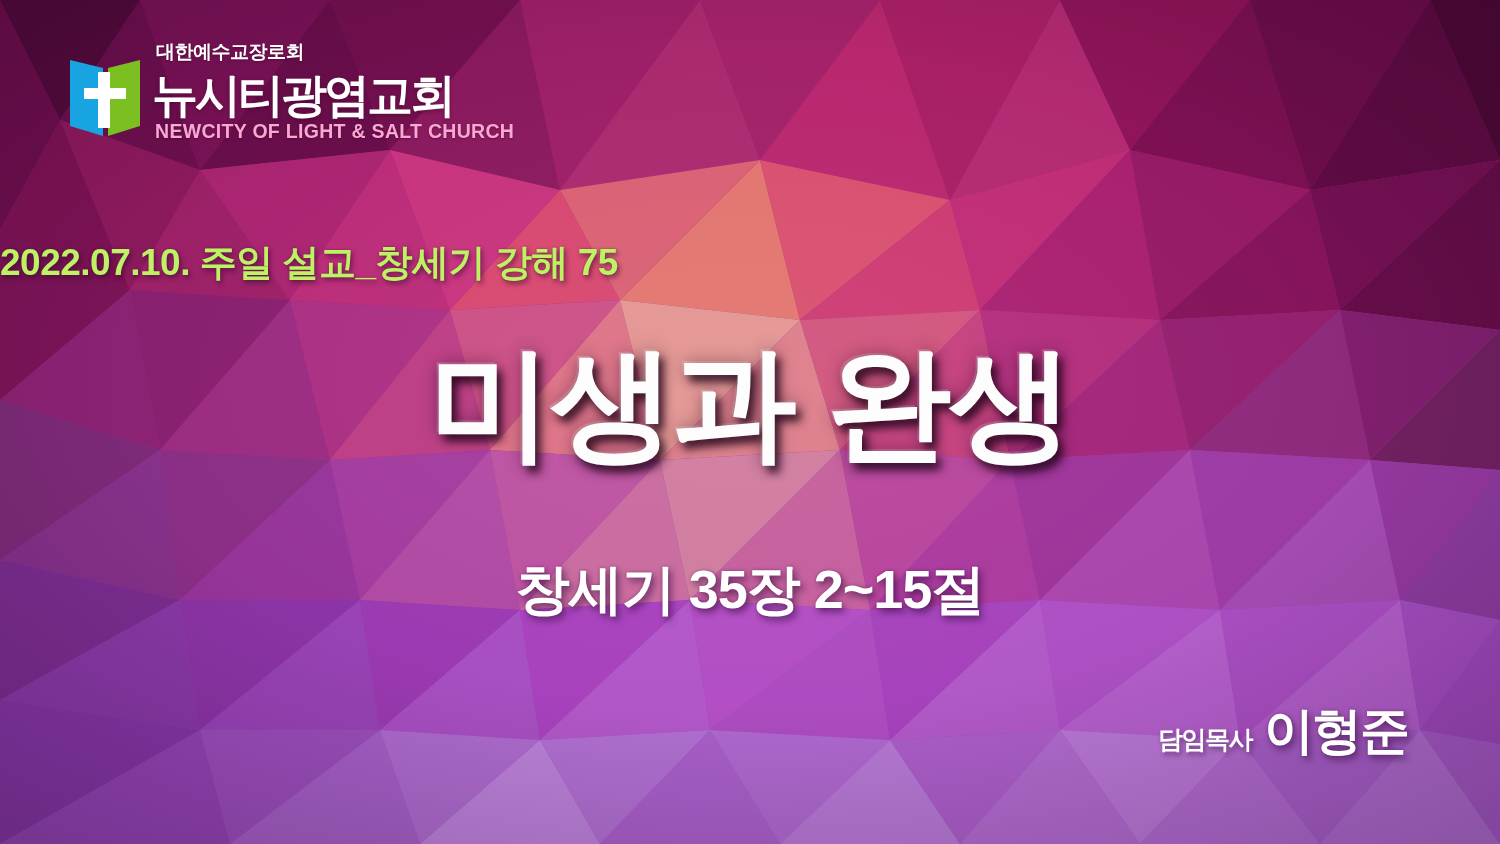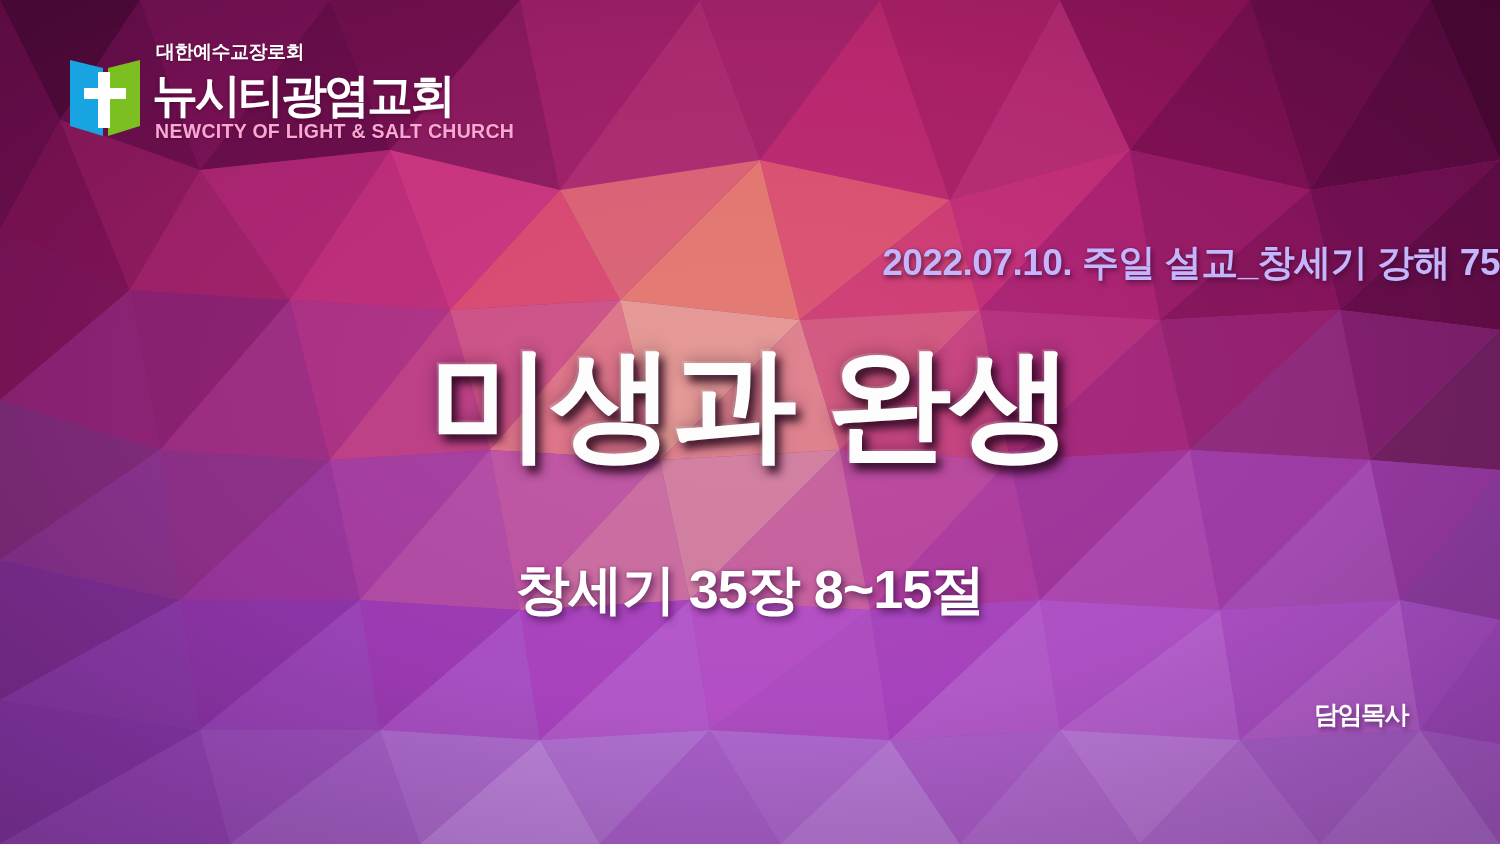--- a/index.html
+++ b/index.html
@@ -29,22 +29,22 @@
     margin-top:8px;
   }
   .church-en{
     font-size:19.5px;font-weight:800;color:#f9a8d4;letter-spacing:0.3px;line-height:1.1;
     margin-top:3px;margin-left:3px;
     text-shadow:0 1px 2px rgba(60,0,40,.5);
   }
 
   
   .series{
-    position:absolute;left:0;right:0;top:238px;text-align:right;
-    font-size:37px;font-weight:700;color:#c4b5fd;letter-spacing:-0.5px;
+    position:absolute;left:0;right:0;top:238px;text-align:left;
+    font-size:37px;font-weight:700;color:#bef264;letter-spacing:-0.5px;
     text-shadow:2px 3px 5px rgba(55,10,45,.60), 0 0 2px rgba(70,15,55,.45);
   }
   .sermon-title{
     position:absolute;left:0;right:0;top:338px;text-align:center;
     font-size:124px;font-weight:900;color:#fdfdfd;letter-spacing:-2px;line-height:1.05;
     text-shadow:
        5px 7px 9px rgba(28,2,22,.78),
        0 0 18px rgba(35,3,28,.45),
       -2px -2px 1px rgba(255,255,255,.25);
   }
@@ -216,19 +216,20 @@
       <div class="denom">대한예수교장로회</div>
       <div class="church-name">뉴시티광염교회</div>
       <div class="church-en">NEWCITY OF LIGHT &amp; SALT CHURCH</div>
     </div>
   </div>
 
   <div class="series">2022.07.10. 주일 설교_창세기 강해 75</div>
 
   <div class="sermon-title">미생과 완생</div>
 
-  <div class="scripture">창세기 35장 8~15절</div>
+  <div class="scripture">창세기 35장 2~15절</div>
 
   <div class="preacher">
     <span class="preacher-role">담임목사</span>
+    <span class="preacher-name">이형준</span>
   </div>
 
 </div>
 
 </body></html>

